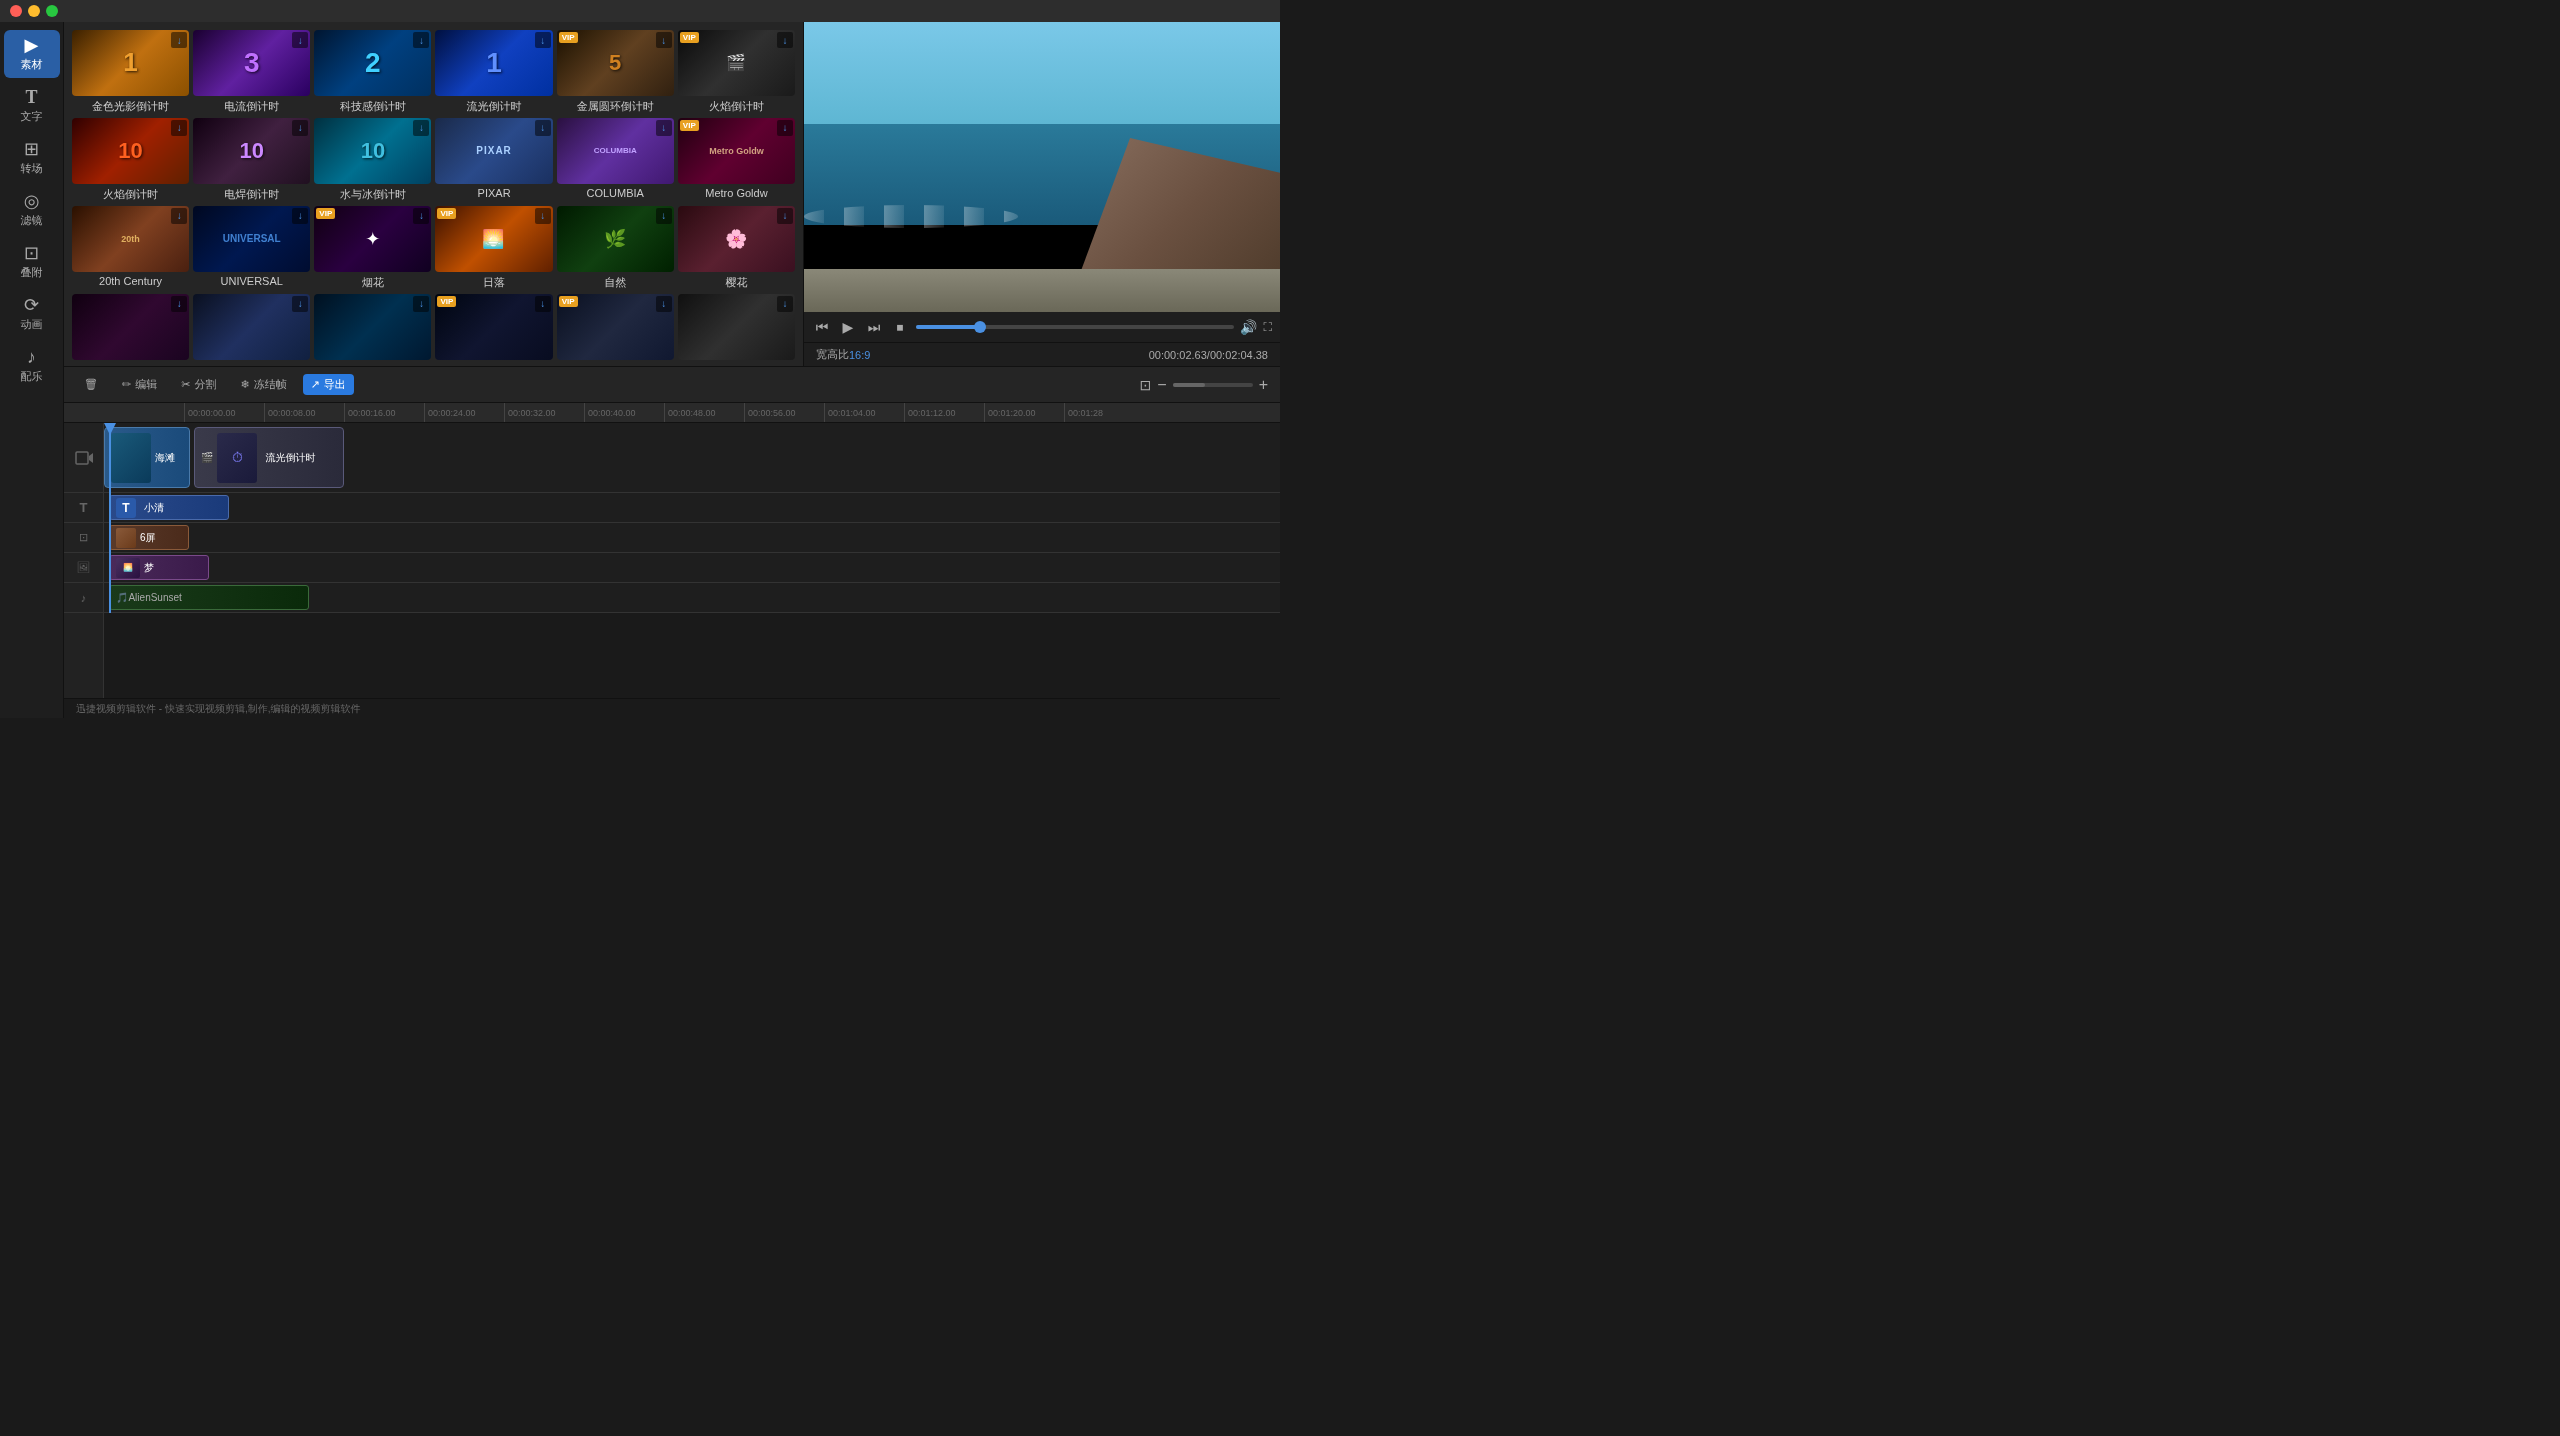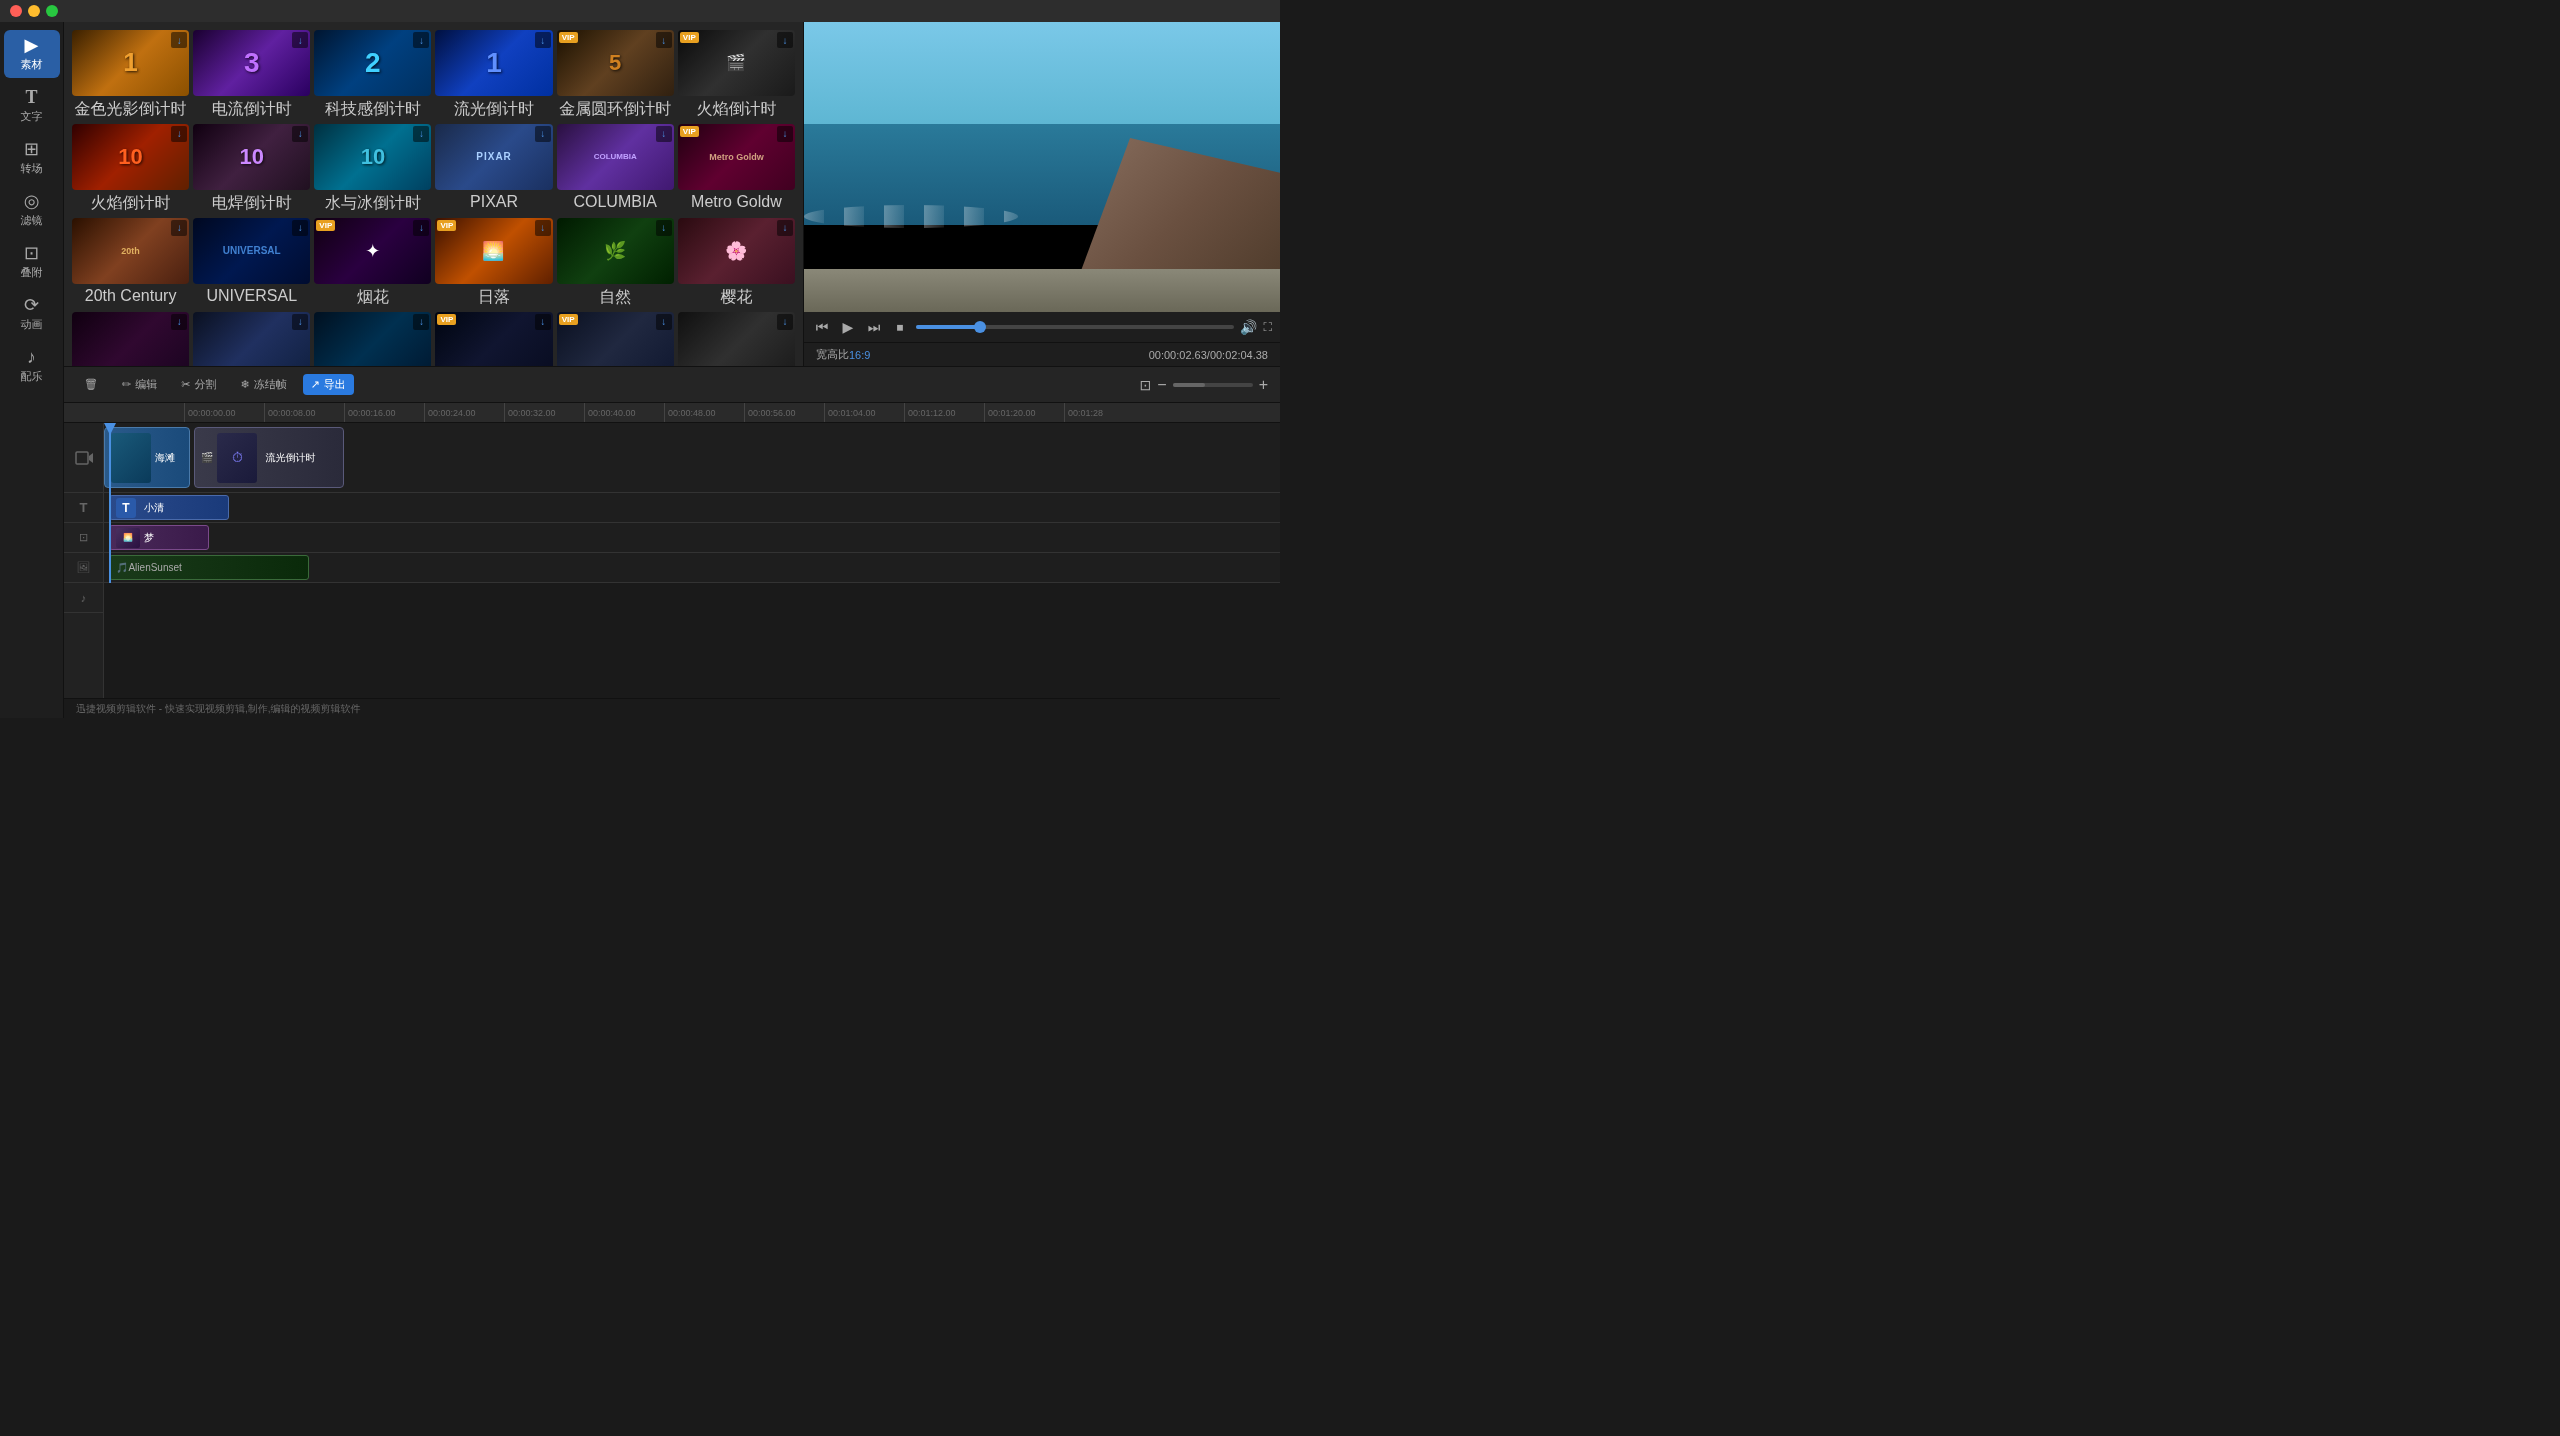--- a/index.html
+++ b/index.html
@@ -151,21 +151,21 @@
       aspect-ratio: 16/9;
       border-radius: 4px;
       display: flex;
       align-items: center;
       justify-content: center;
       position: relative;
       overflow: hidden;
       font-size: 22px;
     }
     .thumb-label {
-      font-size: 16px;
+      font-size: 11px;
       color: #ccc;
       margin-top: 3px;
       text-align: right;
     }
     .vip-badge {
       position: absolute;
       top: 2px;
       left: 2px;
       background: #e8a020;
       color: #fff;
@@ -922,20 +922,26 @@
               </div>
             </div>
 
             <div class="track-row other-track">
               <div class="small-clip text-clip">
                 <div class="t-icon">T</div>
                 <span style="margin-left:8px;color:#fff;font-family:Liberation Serif, serif;">小清</span>
               </div>
             </div>
 
+            <div class="track-row other-track">
+              <div class="small-clip effect-clip">
+                <div style="width:20px;height:20px;background:linear-gradient(135deg,#8a5a3a,#6a3a1a);border-radius:2px;flex-shrink:0;"></div>
+                <span style="margin-left:4px;">6屏</span>
+              </div>
+            </div>
 
             <div class="track-row other-track">
               <div class="small-clip image-clip">
                 <div style="width:24px;height:20px;background:linear-gradient(135deg,#4a3060,#2a1040);border-radius:2px;flex-shrink:0;overflow:hidden;display:flex;align-items:center;justify-content:center;font-size:8px;">🌅</div>
                 <span style="margin-left:4px;">梦</span>
               </div>
             </div>
 
             <div class="track-row other-track">
               <div class="small-clip audio-clip">

